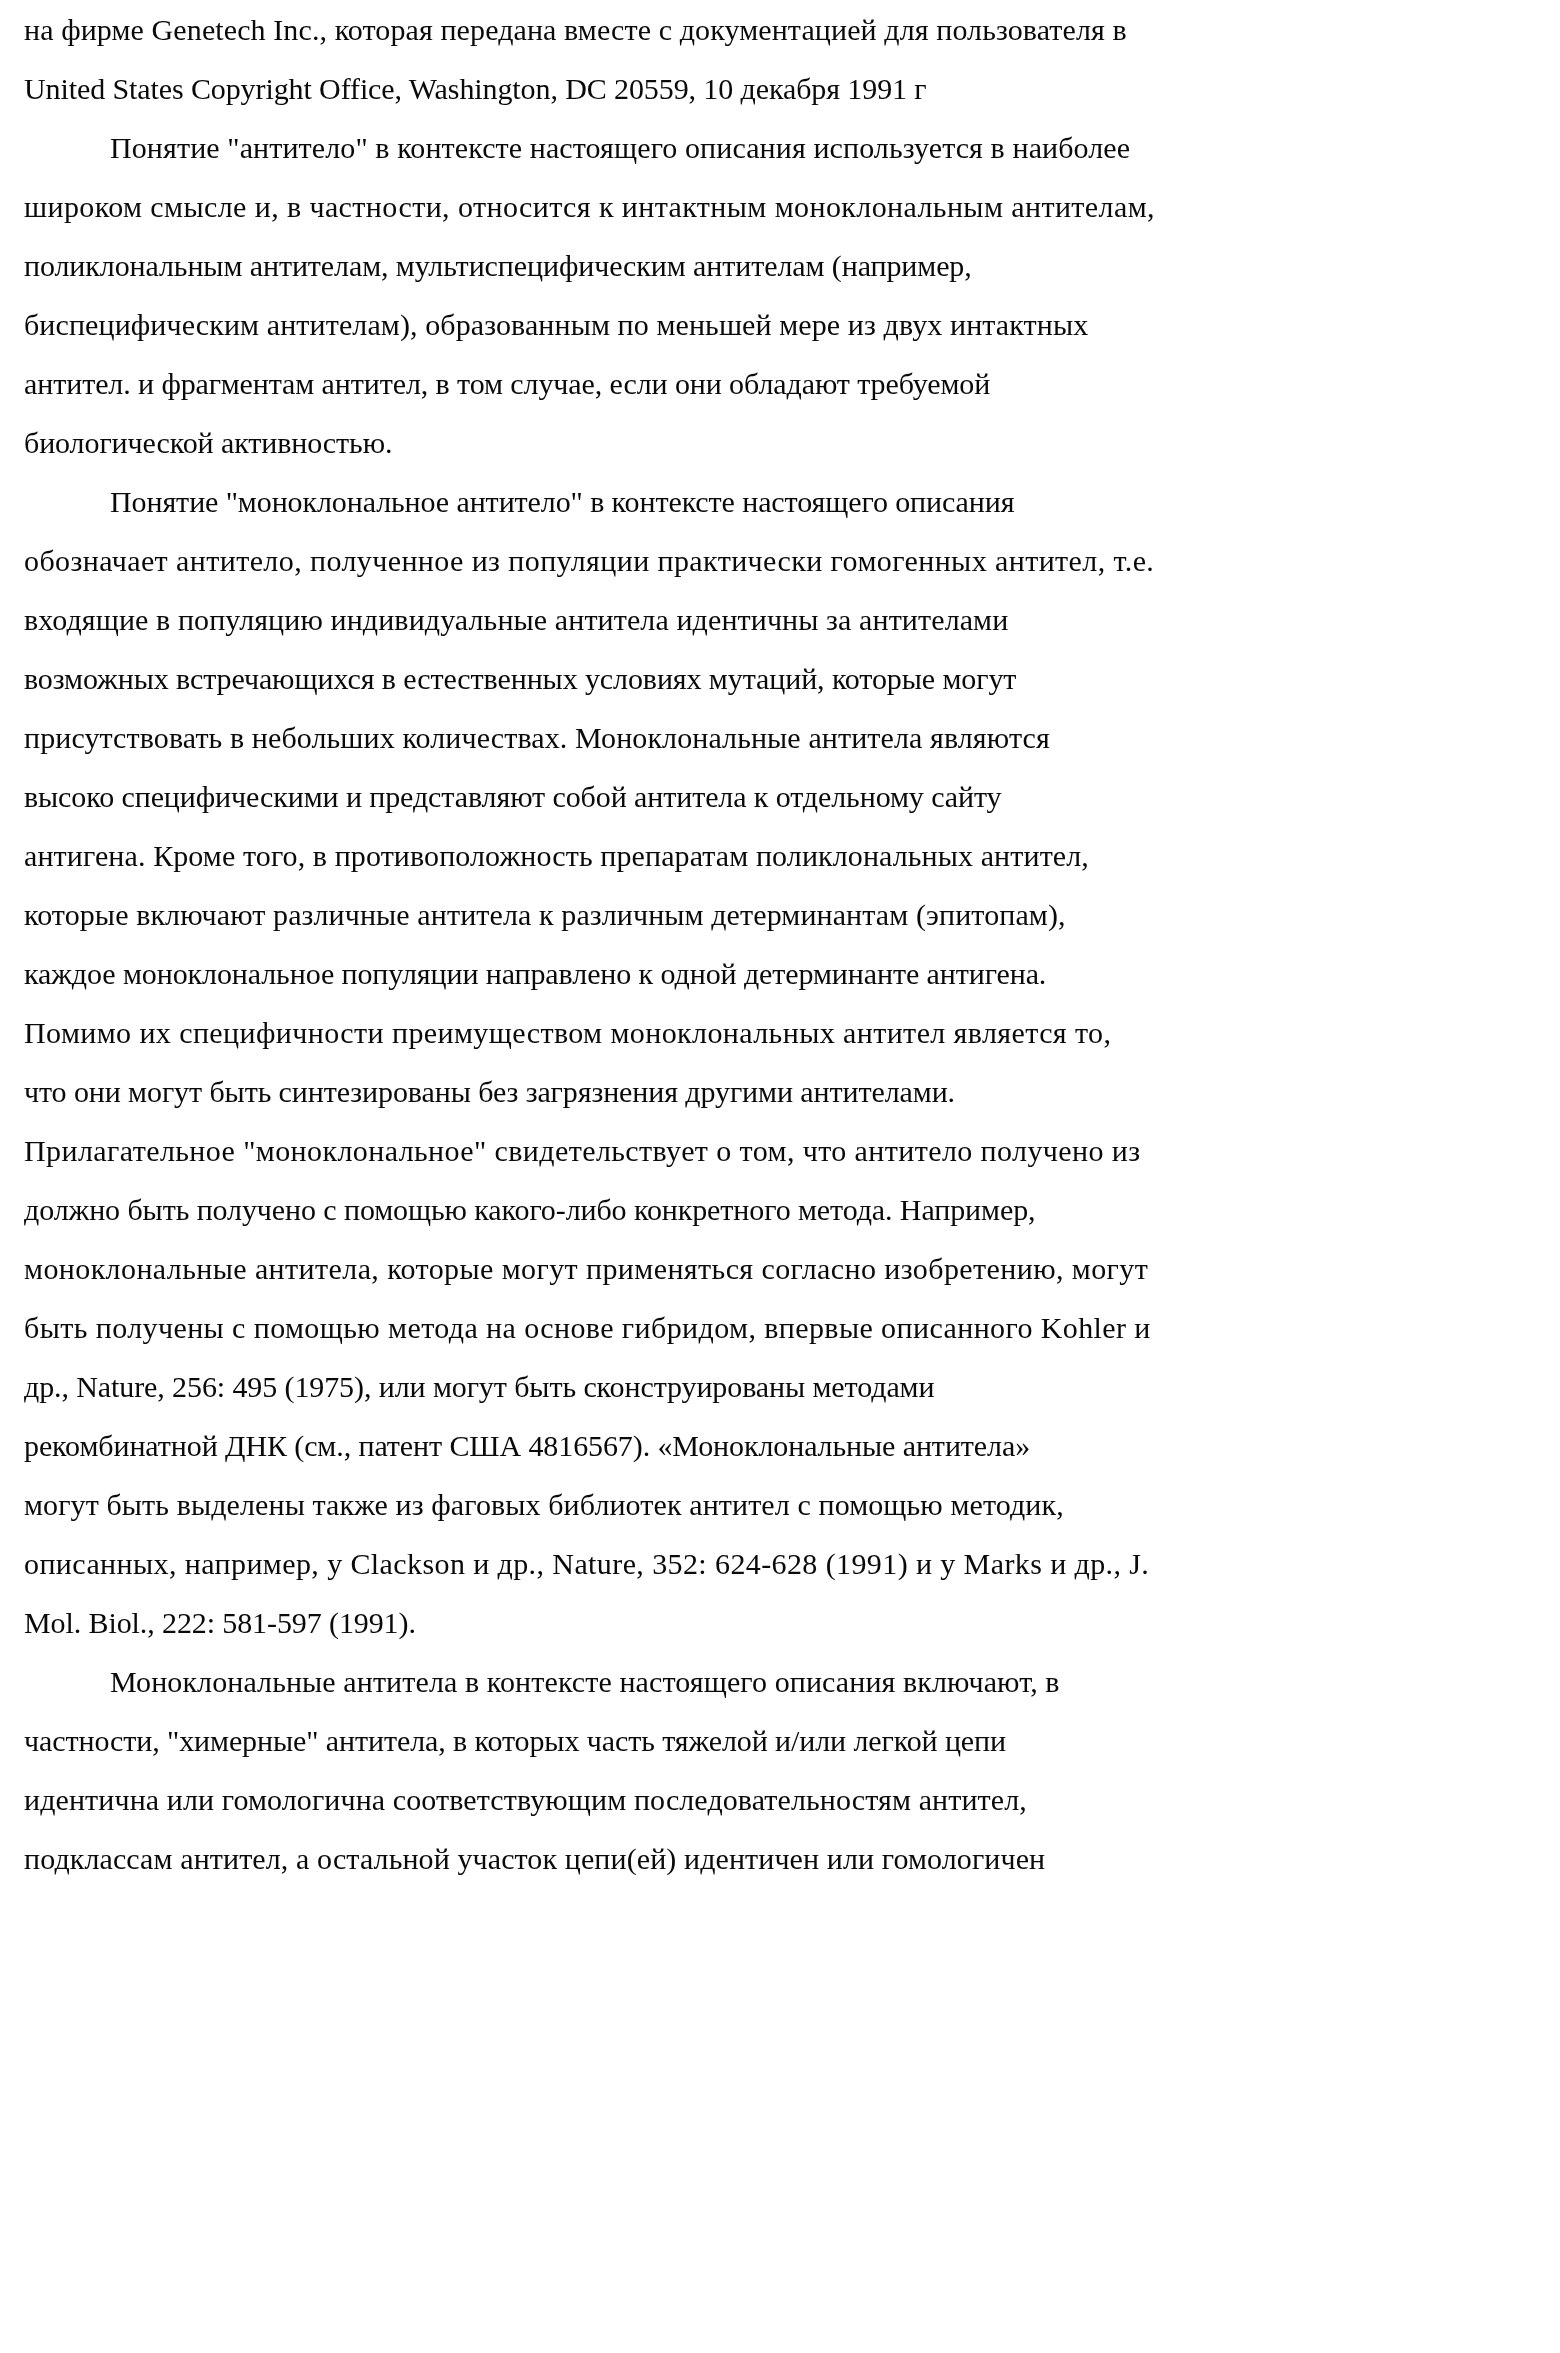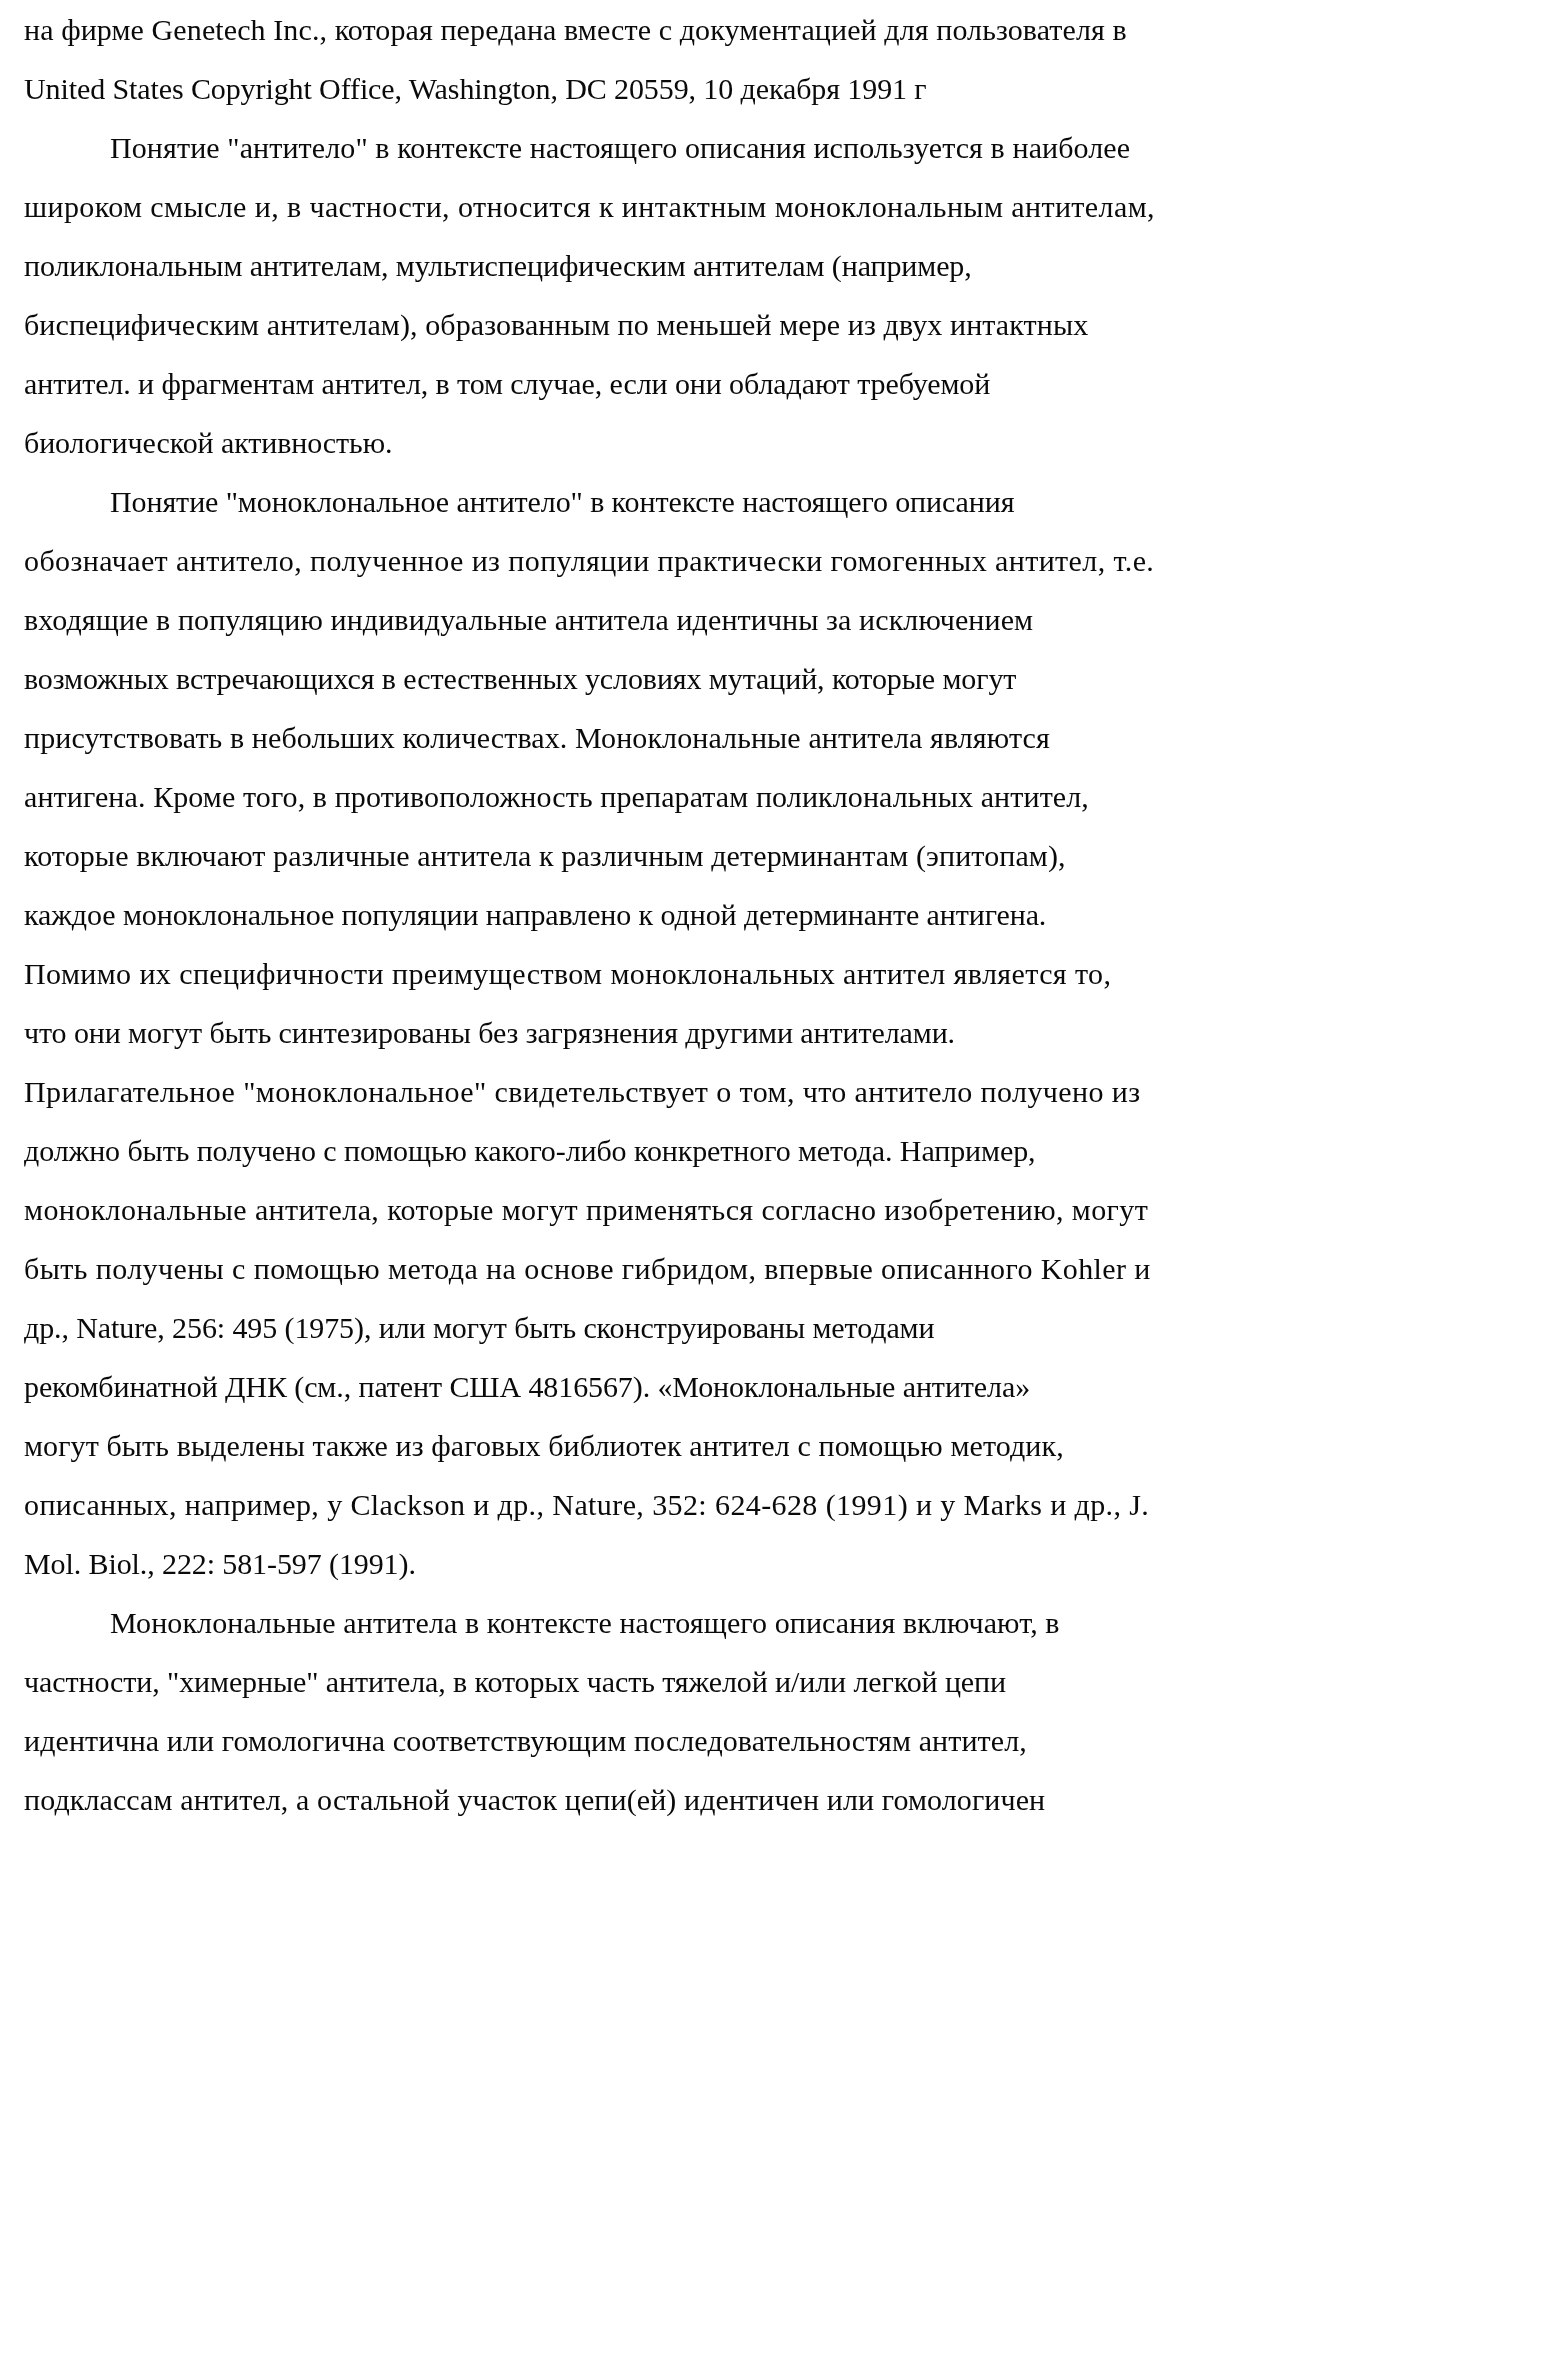--- a/index.html
+++ b/index.html
@@ -55,23 +55,24 @@
 
     <span class="doc-line indent wide">Понятие "антитело" в контексте настоящего описания используется в наиболее</span>
     <span class="doc-line wider">широком смысле и, в частности, относится к интактным моноклональным антителам,</span>
     <span class="doc-line">поликлональным антителам, мультиспецифическим антителам (например,</span>
     <span class="doc-line wide">биспецифическим антителам), образованным по меньшей мере из двух интактных</span>
     <span class="doc-line">антител. и фрагментам антител, в том случае, если они обладают требуемой</span>
     <span class="doc-line">биологической активностью.</span>
 
     <span class="doc-line indent">Понятие "моноклональное антитело" в контексте настоящего описания</span>
     <span class="doc-line wider">обозначает антитело, полученное из популяции практически гомогенных антител, т.е.</span>
-    <span class="doc-line wide">входящие в популяцию индивидуальные антитела идентичны за исключением</span>
+    <span class="doc-line wide">входящие в популяцию индивидуальные антитела идентичны за антителами</span>
     <span class="doc-line">возможных встречающихся в естественных условиях мутаций, которые могут</span>
     <span class="doc-line wide">присутствовать в небольших количествах. Моноклональные антитела являются</span>
+    <span class="doc-line">высоко специфическими и представляют собой антитела к отдельному сайту</span>
     <span class="doc-line wide">антигена. Кроме того, в противоположность препаратам поликлональных антител,</span>
     <span class="doc-line wide">которые включают различные антитела к различным детерминантам (эпитопам),</span>
     <span class="doc-line">каждое моноклональное популяции направлено к одной детерминанте антигена.</span>
     <span class="doc-line wider">Помимо их специфичности преимуществом моноклональных антител является то,</span>
     <span class="doc-line">что они могут быть синтезированы без загрязнения другими антителами.</span>
     <span class="doc-line wider">Прилагательное "моноклональное" свидетельствует о том, что антитело получено из</span>
     <span class="doc-line">должно быть получено с помощью какого-либо конкретного метода. Например,</span>
     <span class="doc-line wider">моноклональные антитела, которые могут применяться согласно изобретению, могут</span>
     <span class="doc-line wider">быть получены с помощью метода на основе гибридом, впервые описанного Kohler и</span>
     <span class="doc-line">др., Nature, 256: 495 (1975), или могут быть сконструированы методами</span>

